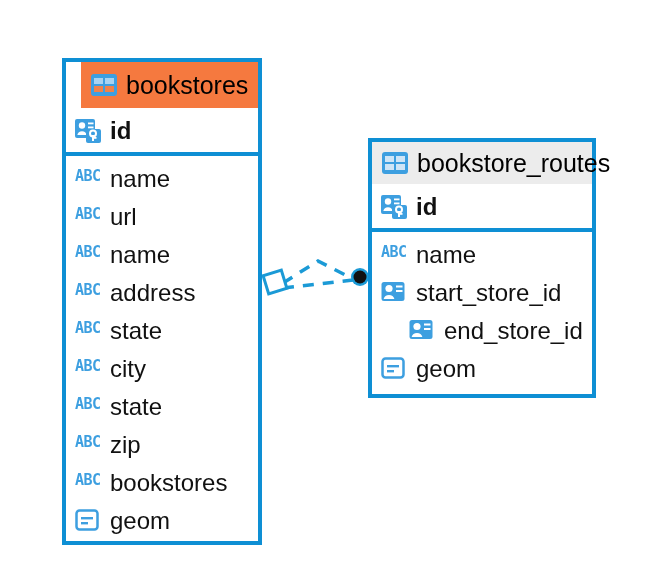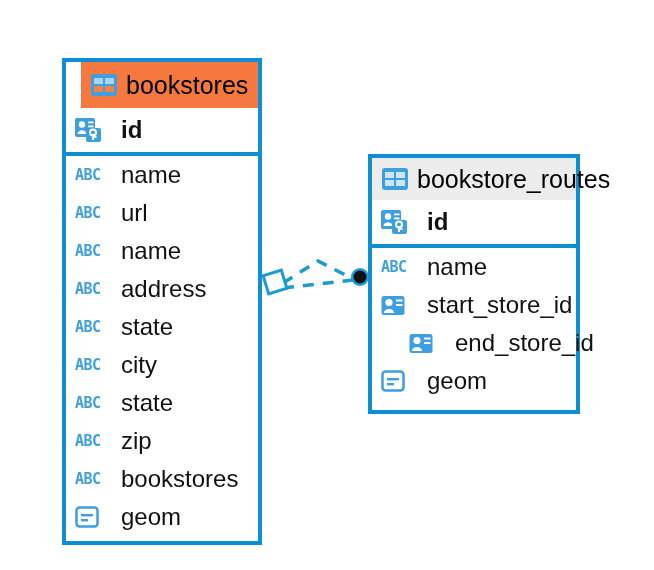--- a/index.html
+++ b/index.html
@@ -50,23 +50,23 @@
     width: 100%;
   }
 
   .field-list {
     display: flex;
     flex-direction: column;
   }
 
   .field-row {
     display: flex;
-    align-items: center;
-    gap: 20px;
-    padding: 0 9px;
+    align-items: flex-start;
+    gap: 9px;
+    padding: 11px 9px;
     box-sizing: border-box;
     font-size: 24px;
     color: #111111;
     white-space: nowrap;
   }
   .field-row.pk { font-weight: bold; }
 
   .field-label { line-height: 1; }
 
   
@@ -209,21 +209,21 @@
             <rect x="6" y="8" width="12" height="2.4" fill="#3d9fe0"></rect>
             <rect x="6" y="13" width="7" height="2.4" fill="#3d9fe0"></rect>
           </svg>
         </span>
         <span class="field-label">geom</span>
       </div>
 
     </div>
   </div>
 
-  <div class="entity" style="left:368px; top:154px; width:212px; height:260px;">
+  <div class="entity" style="left:368px; top:138px; width:228px; height:260px;">
 
     <div class="entity-header neutral" style="height:42px;">
       <span class="icon">
         <svg width="26" height="22" viewBox="0 0 26 22">
           <rect x="0" y="0" width="26" height="22" rx="3" fill="#3d9fe0"></rect>
           <rect x="3" y="4" width="9" height="6" fill="#cfe5f6"></rect>
           <rect x="14" y="4" width="9" height="6" fill="#cfe5f6"></rect>
           <rect x="3" y="12" width="9" height="6" fill="#cfe5f6"></rect>
           <rect x="14" y="12" width="9" height="6" fill="#cfe5f6"></rect>
         </svg>

